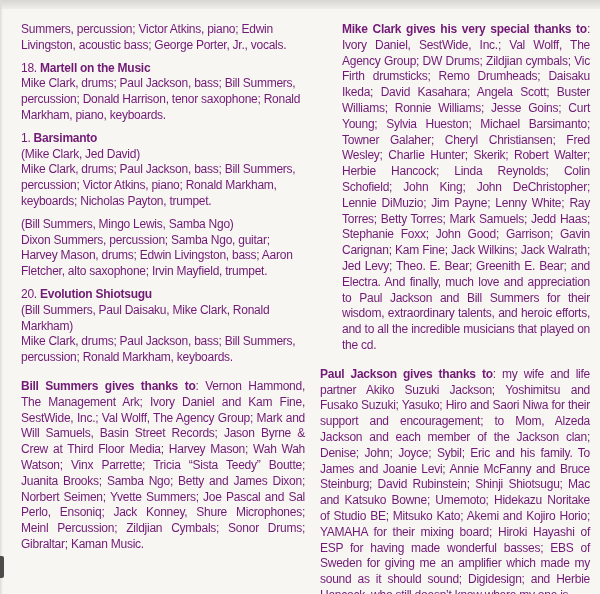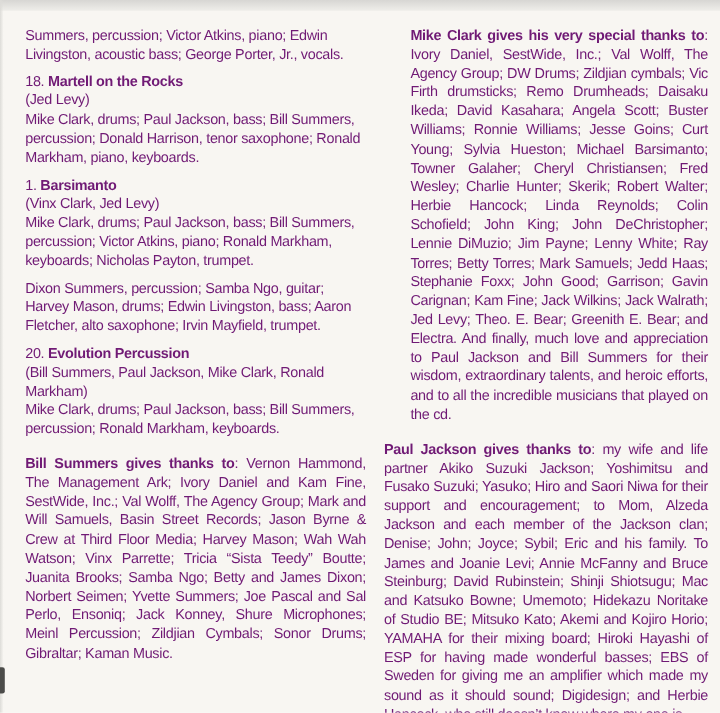--- a/index.html
+++ b/index.html
@@ -62,38 +62,38 @@
   <div class="scan-edge-top"></div>
   <div class="scan-edge-left"></div>
   <div class="scan-mark"></div>
 
   <div class="cols">
 
     <div class="col-left">
       <p>Summers, percussion; Victor Atkins, piano; Edwin Livingston, acoustic bass; George Porter, Jr., vocals.</p>
 
       <div class="track">
-        <p><span>18.</span> <span class="bold">Martell on the Rocks</span></p>
-        <p>(Jed Levy)</p>
+        <p><span>18.</span> <span class="bold">Martell on the Music</span></p>
         <p>Mike Clark, drums; Paul Jackson, bass; Bill Summers, percussion; Donald Harrison, tenor saxophone; Ronald Markham, piano, keyboards.</p>
       </div>
 
       <div class="track">
         <p><span>1.</span> <span class="bold">Barsimanto</span></p>
-        <p>(Vinx Clark, Jed Levy)</p>
+        <p>(Mike Clark, Jed David)</p>
         <p>Mike Clark, drums; Paul Jackson, bass; Bill Summers, percussion; Victor Atkins, piano; Ronald Markham, keyboards; Nicholas Payton, trumpet.</p>
       </div>
 
       <div class="track">
+        <p>(Bill Summers, Mingo Lewis, Samba Ngo)</p>
         <p>Dixon Summers, percussion; Samba Ngo, guitar; Harvey Mason, drums; Edwin Livingston, bass; Aaron Fletcher, alto saxophone; Irvin Mayfield, trumpet.</p>
       </div>
 
       <div class="track">
-        <p><span>20.</span> <span class="bold">Evolution Percussion</span></p>
-        <p>(Bill Summers, Paul Jackson, Mike Clark, Ronald Markham)</p>
+        <p><span>20.</span> <span class="bold">Evolution Shiotsugu</span></p>
+        <p>(Bill Summers, Paul Daisaku, Mike Clark, Ronald Markham)</p>
         <p>Mike Clark, drums; Paul Jackson, bass; Bill Summers, percussion; Ronald Markham, keyboards.</p>
       </div>
 
       <p class="thanks"><span class="bold">Bill Summers gives thanks to</span><span>: Vernon Hammond, The Management Ark; Ivory Daniel and Kam Fine, SestWide, Inc.; Val Wolff, The Agency Group; Mark and Will Samuels, Basin Street Records; Jason Byrne &amp; Crew at Third Floor Media; Harvey Mason; Wah Wah Watson; Vinx Parrette; Tricia “Sista Teedy” Boutte; Juanita Brooks; Samba Ngo; Betty and James Dixon; Norbert Seimen; Yvette Summers; Joe Pascal and Sal Perlo, Ensoniq; Jack Konney, Shure Microphones; Meinl Percussion; Zildjian Cymbals; Sonor Drums; Gibraltar; Kaman Music.</span></p>
     </div>
 
     <div class="col-right">
       <p class="thanks"><span class="bold">Mike Clark gives his very special thanks to</span><span>: Ivory Daniel, SestWide, Inc.; Val Wolff, The Agency Group; DW Drums; Zildjian cymbals; Vic Firth drumsticks; Remo Drumheads; Daisaku Ikeda; David Kasahara; Angela Scott; Buster Williams; Ronnie Williams; Jesse Goins; Curt Young; Sylvia Hueston; Michael Barsimanto; Towner Galaher; Cheryl Christiansen; Fred Wesley; Charlie Hunter; Skerik; Robert Walter; Herbie Hancock; Linda Reynolds; Colin Schofield; John King; John DeChristopher; Lennie DiMuzio; Jim Payne; Lenny White; Ray Torres; Betty Torres; Mark Samuels; Jedd Haas; Stephanie Foxx; John Good; Garrison; Gavin Carignan; Kam Fine; Jack Wilkins; Jack Walrath; Jed Levy; Theo. E. Bear; Greenith E. Bear; and Electra. And finally, much love and appreciation to Paul Jackson and Bill Summers for their wisdom, extraordinary talents, and heroic efforts, and to all the incredible musicians that played on the cd.</span></p>
 
       <p class="thanks"><span class="bold">Paul Jackson gives thanks to</span><span>: my wife and life partner Akiko Suzuki Jackson; Yoshimitsu and Fusako Suzuki; Yasuko; Hiro and Saori Niwa for their support and encouragement; to Mom, Alzeda Jackson and each member of the Jackson clan; Denise; John; Joyce; Sybil; Eric and his family. To James and Joanie Levi; Annie McFanny and Bruce Steinburg; David Rubinstein; Shinji Shiotsugu; Mac and Katsuko Bowne; Umemoto; Hidekazu Noritake of Studio BE; Mitsuko Kato; Akemi and Kojiro Horio; YAMAHA for their mixing board; Hiroki Hayashi of ESP for having made wonderful basses; EBS of Sweden for giving me an amplifier which made my sound as it should sound; Digidesign; and Herbie Hancock, who still doesn’t know where my one is.</span></p>

